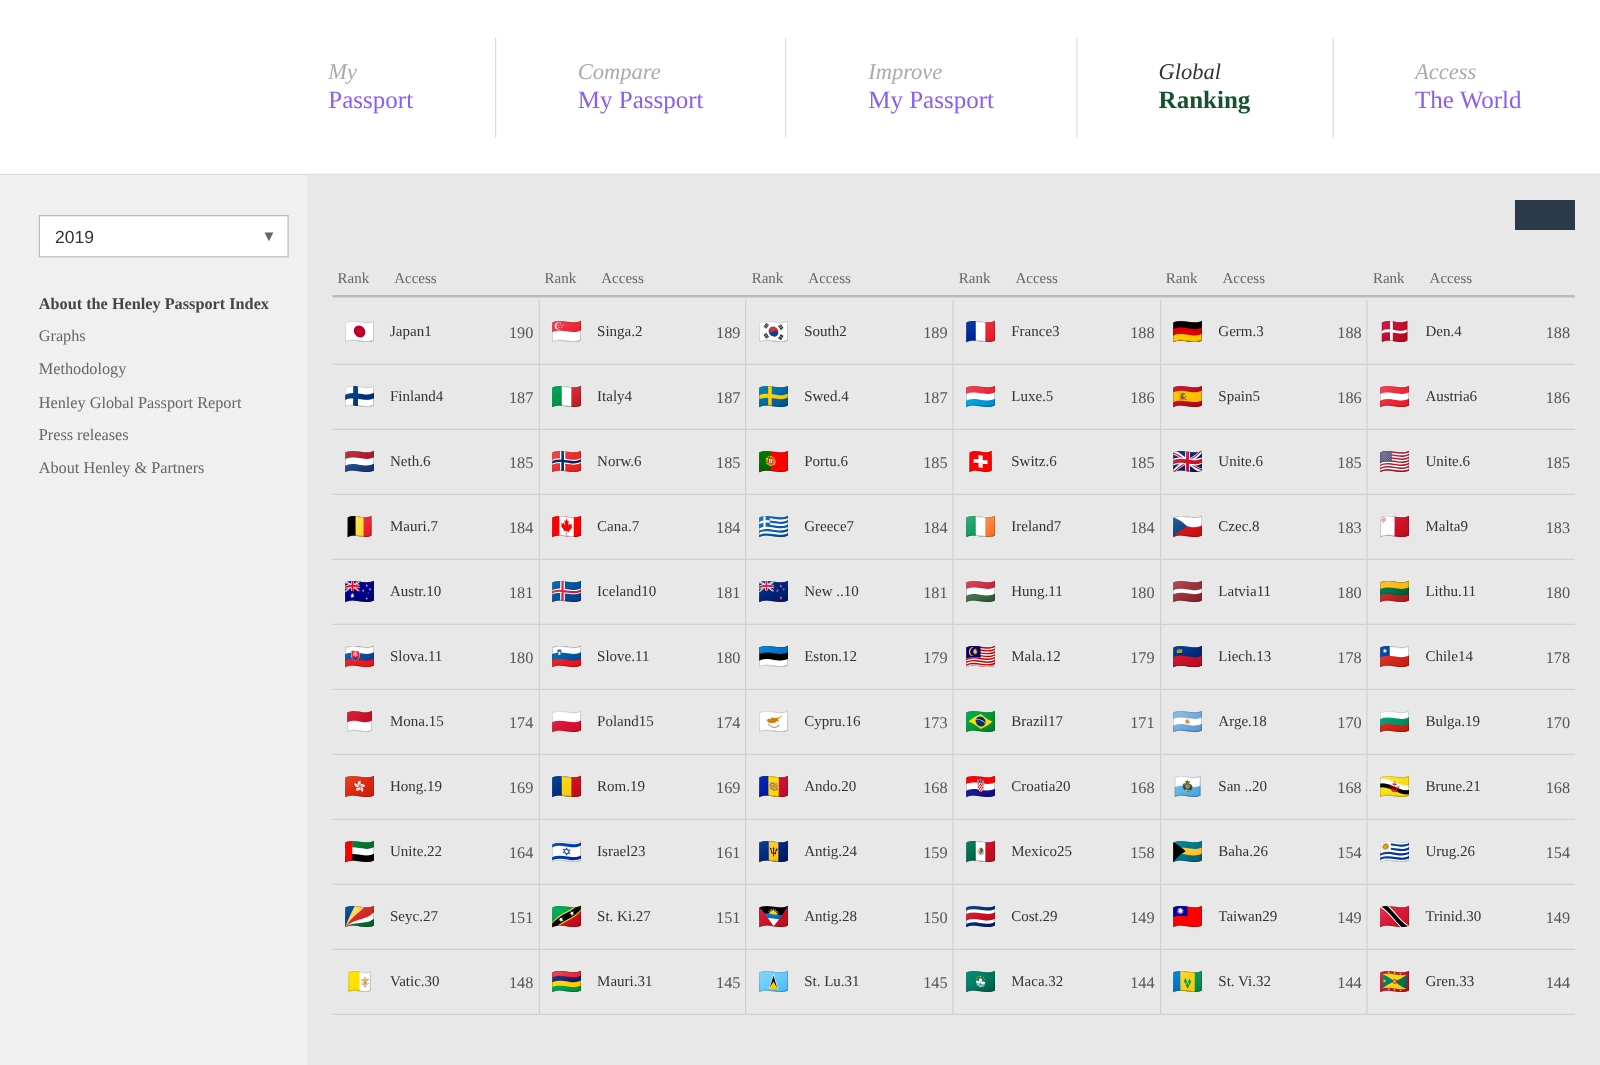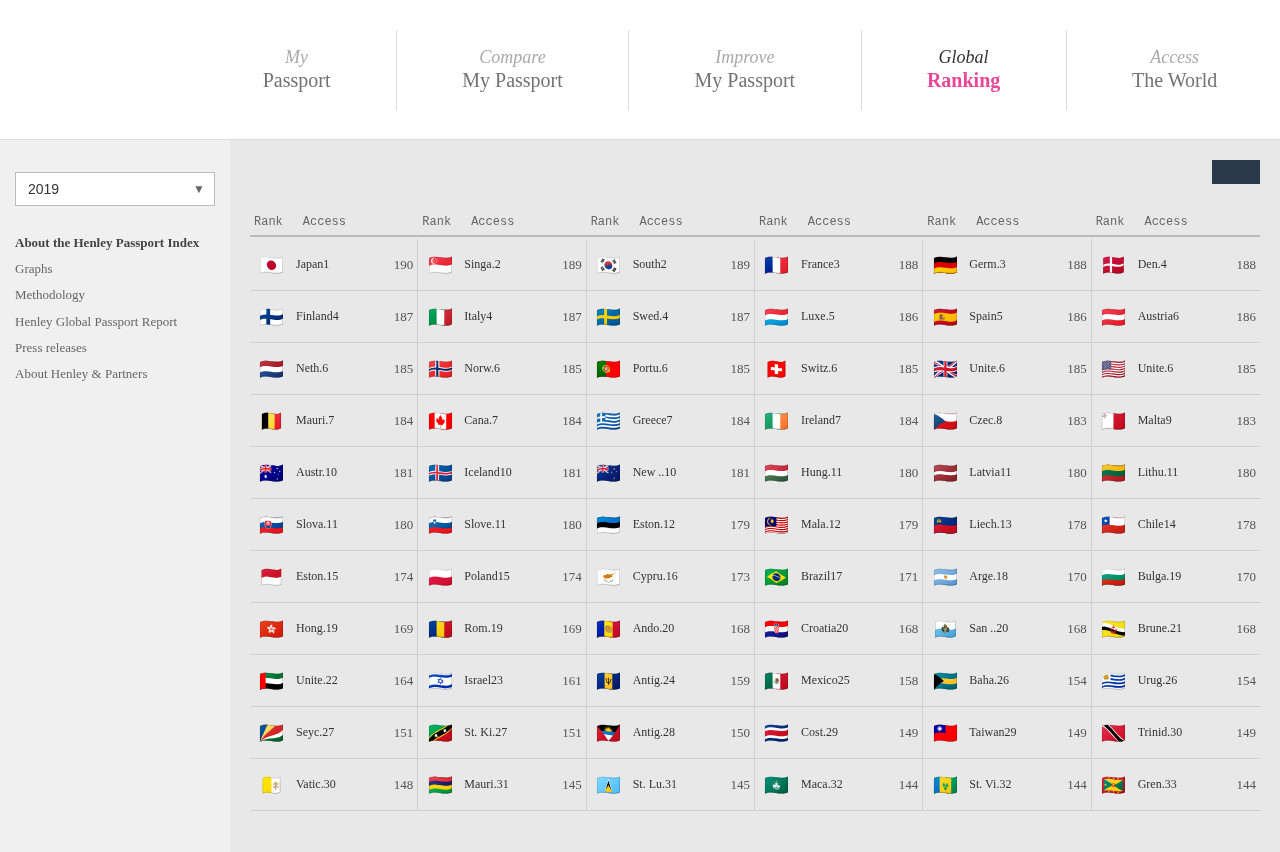--- a/index.html
+++ b/index.html
@@ -47,57 +47,57 @@
     .nav-items {
       display: flex;
       flex: 1;
       justify-content: space-around;
       align-items: center;
       height: 100%;
     }
     .nav-item {
       display: flex;
       flex-direction: column;
-      align-items: center;
       justify-content: center;
       cursor: pointer;
       padding: 10px 20px;
       text-decoration: none;
       height: 100%;
       position: relative;
     }
     .nav-item .nav-line1 {
       font-style: italic;
       font-size: 18px;
       color: #aaa;
       line-height: 1.2;
     }
     .nav-item .nav-line2 {
       font-size: 20px;
-      color: #737373;
+      color: #8b5cf6;
       line-height: 1.2;
     }
     .nav-item.active .nav-line1 {
       color: #333;
       font-style: italic;
     }
     .nav-item.active .nav-line2 {
-      color: #ec4899;
+      color: #14532d;
       font-weight: bold;
     }
     .nav-divider {
       width: 1px;
       height: 80px;
       background: #ddd;
     }
 
     
     .main-layout {
       display: flex;
       min-height: calc(100vh - 140px);
+      margin-left: 16px;
     }
 
     
     .sidebar {
       width: 230px;
       min-width: 230px;
       background: #f0f0f0;
       padding: 20px 15px;
     }
     .sidebar-title {
@@ -225,21 +225,20 @@
       text-align: right;
     }
 
     
     .grid-header {
       display: grid;
       grid-template-columns: repeat(6, 1fr);
       gap: 0;
       border-bottom: 2px solid #bbb;
       margin-bottom: 2px;
-      font-family: Liberation Mono, monospace;
     }
     .grid-header-cell {
       padding: 6px 4px;
       font-size: 12px;
       color: #666;
       display: flex;
       gap: 20px;
     }
   </style>
 </head>
@@ -585,21 +584,21 @@
         <div class="passport-cell">
           <div class="flag-circle">🇨🇱</div>
           <div class="country-info">
             <span class="country-name">Chile14</span>
           </div>
           <div class="access-score">178</div>
         </div>
         <div class="passport-cell">
           <div class="flag-circle">🇲🇨</div>
           <div class="country-info">
-            <span class="country-name">Eston.15</span>
+            <span class="country-name">Mona.15</span>
           </div>
           <div class="access-score">174</div>
         </div>
         <div class="passport-cell">
           <div class="flag-circle">🇵🇱</div>
           <div class="country-info">
             <span class="country-name">Poland15</span>
           </div>
           <div class="access-score">174</div>
         </div>

